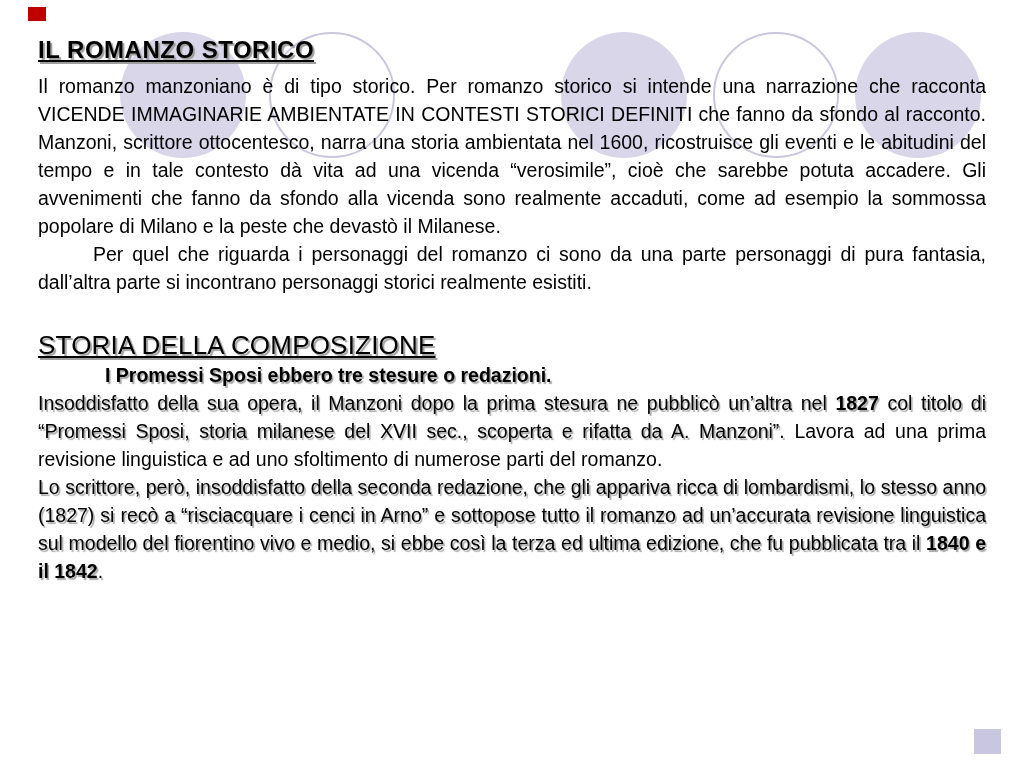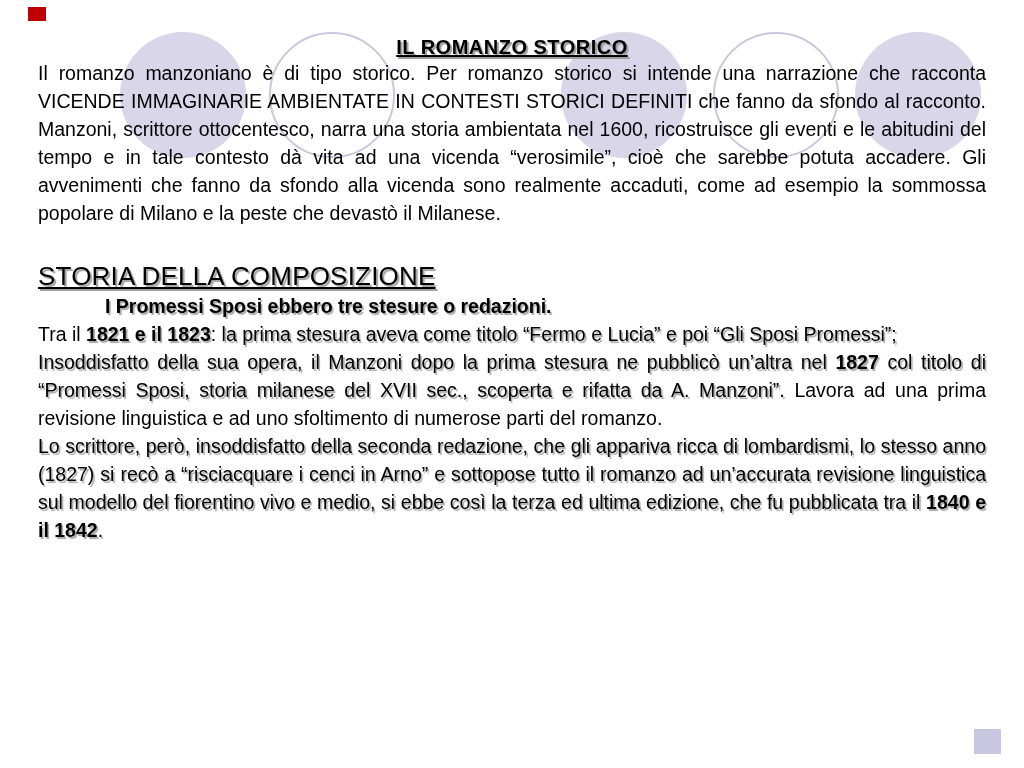--- a/index.html
+++ b/index.html
@@ -12,21 +12,21 @@
   .circle.filled  { background:#d8d6e8; }
   .circle.outline { background:#ffffff; border:2px solid #c9c6de; box-sizing:border-box; }
   .c1 { left:120px; } .c2 { left:269px; } .c3 { left:561px; } .c4 { left:713px; } .c5 { left:855px; }
 
   .red-marker { position:absolute; left:28px; top:7px; width:18px; height:14px; background:#c00000; z-index:3; }
   .corner-square { position:absolute; left:974px; top:729px; width:27px; height:25px; background:#c9c6e1; z-index:3; }
 
   .content { position:absolute; left:38px; right:38px; top:0; z-index:2; }
 
   .title {
-    margin:36px 0 0 0; text-align:center; font-size:20px; font-weight:bold;
+    margin:36px 0 8px 0; font-size:24px; font-weight:bold;
     text-decoration:underline; text-shadow:2px 2px 1px #9e9e9e; letter-spacing:0.5px;
   }
   .heading {
     margin:34px 0 0 0; font-size:26px; font-weight:normal;
     text-decoration:underline; text-shadow:2px 2px 1px #a0a0a0; letter-spacing:0.2px;
   }
   p.body { font-size:19.5px; line-height:28px; text-align:justify; margin:0; }
   .p-intro      { margin-top:37px; }
   .p-personaggi { margin-top:6px; text-indent:55px; }
   .p-stesure    { margin-top:8px; text-indent:67px; text-align:left; }
@@ -50,25 +50,25 @@
 
   <div class="red-marker"></div>
   <div class="corner-square"></div>
 
   <div class="content">
 
     <h1 class="title">IL ROMANZO STORICO</h1>
 
     <p class="body p-intro"><span class="run">Il romanzo manzoniano è di tipo storico. Per romanzo storico si intende una narrazione che racconta VICENDE IMMAGINARIE AMBIENTATE IN CONTESTI STORICI  DEFINITI che fanno da sfondo al racconto. Manzoni, scrittore ottocentesco, narra una storia ambientata nel 1600, ricostruisce gli eventi e le abitudini del tempo e in tale contesto dà vita ad una vicenda “verosimile”, cioè che sarebbe potuta accadere. Gli avvenimenti che fanno da sfondo alla vicenda sono realmente accaduti, come ad esempio la sommossa popolare di Milano e la peste che devastò il Milanese.</span></p>
 
+    <p class="body p-personaggi"><span class="run">Per quel che riguarda i personaggi del romanzo ci sono da una parte personaggi di pura fantasia, dall’altra parte si incontrano personaggi storici realmente esistiti.</span></p>
 
     <h2 class="heading">STORIA DELLA COMPOSIZIONE</h2>
 
     <p class="body p-stesure"><span class="run b sh">I Promessi Sposi ebbero tre stesure o redazioni.</span></p>
 
-    <p class="body p-prima"><span class="run">Tra il </span><span class="run b sh">1821 e il 1823</span><span class="run">: </span><span class="run sh">la prima stesura aveva come titolo “Fermo e Lucia” e poi “Gli Sposi Promessi”;</span></p>
 
     <p class="body p-seconda"><span class="run sh">Insoddisfatto della sua opera, il Manzoni dopo la prima stesura ne pubblicò un’altra nel </span><span class="run b sh">1827</span><span class="run sh"> col titolo di “Promessi Sposi, storia milanese del XVII sec., scoperta e rifatta da A. Manzoni”.</span><span class="run"> Lavora ad una prima revisione linguistica e ad uno sfoltimento di numerose parti del romanzo.</span></p>
 
     <p class="body p-terza"><span class="run sh">Lo scrittore, però, insoddisfatto della seconda redazione, che gli appariva ricca di lombardismi, lo stesso anno (1827) si recò a “risciacquare i cenci in Arno” e sottopose tutto il romanzo ad un’accurata revisione linguistica sul modello del fiorentino vivo e medio, si ebbe così la terza ed ultima edizione, che fu pubblicata tra il </span><span class="run b sh">1840 e il 1842</span><span class="run sh">.</span></p>
 
   </div>
 </div>
 
 </body></html>

